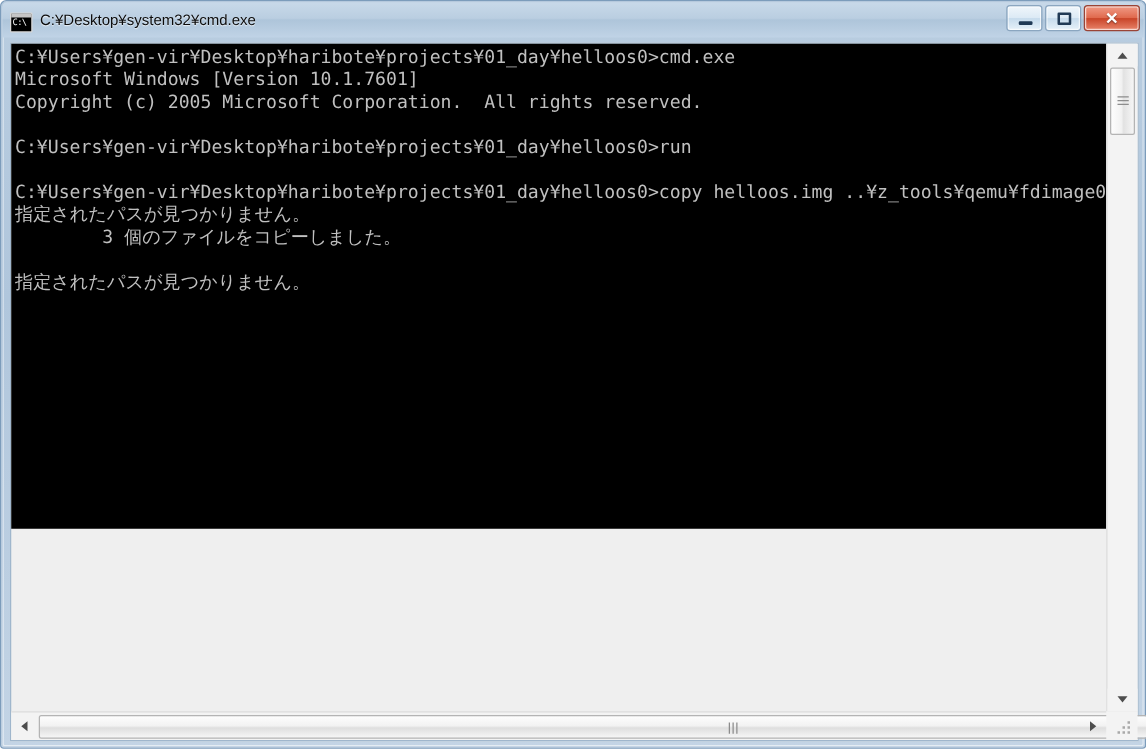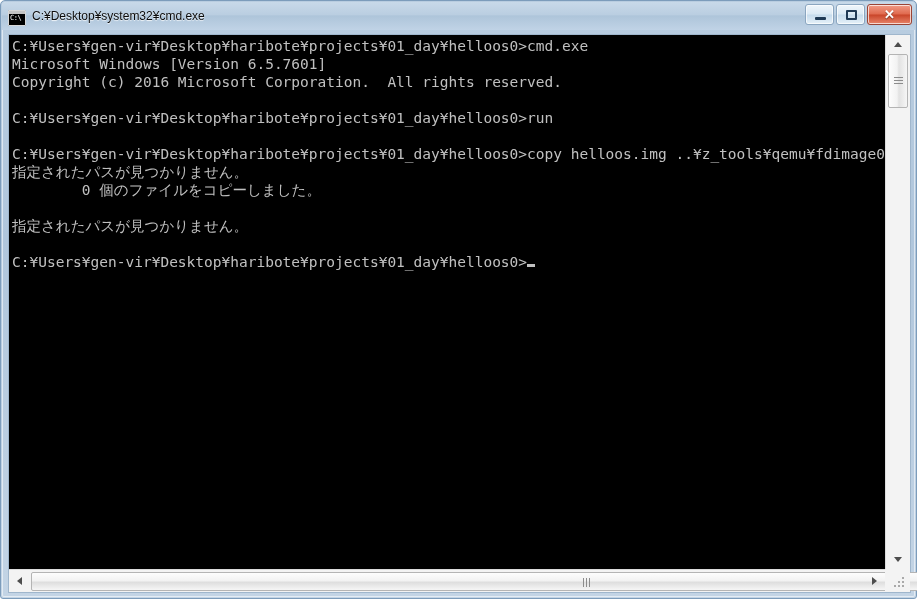--- a/index.html
+++ b/index.html
@@ -143,21 +143,21 @@
     box-sizing: border-box;
     background: #efefef;
     border: 1px solid #9fb6cc;
   }
 
   
   .console {
     position: absolute;
     left: 0px; top: 0px;
     width: 876px;
-    height: 534px;
+    height: 388px;
     background: #000000;
     overflow: hidden;
   }
   .console-inner {
     position: absolute;
     left: 3px; top: 2px;
     width: 870px;
   }
   .cline {
     font-family: "DejaVu Sans Mono", monospace;
@@ -340,32 +340,31 @@
         <span class="glyph-close">✕</span>
       </div>
     </div>
   </div>
 
   <div class="client">
 
     <div class="console">
       <div class="console-inner" id="console-lines">
           <div class="cline">C:¥Users¥gen-vir¥Desktop¥haribote¥projects¥01_day¥helloos0&gt;cmd.exe</div>
-          <div class="cline">Microsoft Windows [Version 6.5.7601]</div>
-          <div class="cline">Copyright (c) 2016 Microsoft Corporation.  All rights reserved.</div>
+          <div class="cline">Microsoft Windows [Version 10.1.7601]</div>
+          <div class="cline">Copyright (c) 2005 Microsoft Corporation.  All rights reserved.</div>
           <div class="cline blank"> </div>
           <div class="cline">C:¥Users¥gen-vir¥Desktop¥haribote¥projects¥01_day¥helloos0&gt;run</div>
           <div class="cline blank"> </div>
           <div class="cline">C:¥Users¥gen-vir¥Desktop¥haribote¥projects¥01_day¥helloos0&gt;copy helloos.img ..¥z_tools¥qemu¥fdimage0.bin</div>
           <div class="cline">指定されたパスが見つかりません。</div>
-          <div class="cline">        0 個のファイルをコピーしました。</div>
+          <div class="cline">        3 個のファイルをコピーしました。</div>
           <div class="cline blank"> </div>
           <div class="cline">指定されたパスが見つかりません。</div>
           <div class="cline blank"> </div>
-          <div class="cline">C:¥Users¥gen-vir¥Desktop¥haribote¥projects¥01_day¥helloos0&gt;<span class="cursor"></span></div>
         </div>
     </div>
 
     <div class="vscroll">
       <div class="vs-arrow-up">
         <span class="tri tri-up"></span>
       </div>
       <div class="vs-thumb">
         <div class="vs-grip">
           <i></i>

